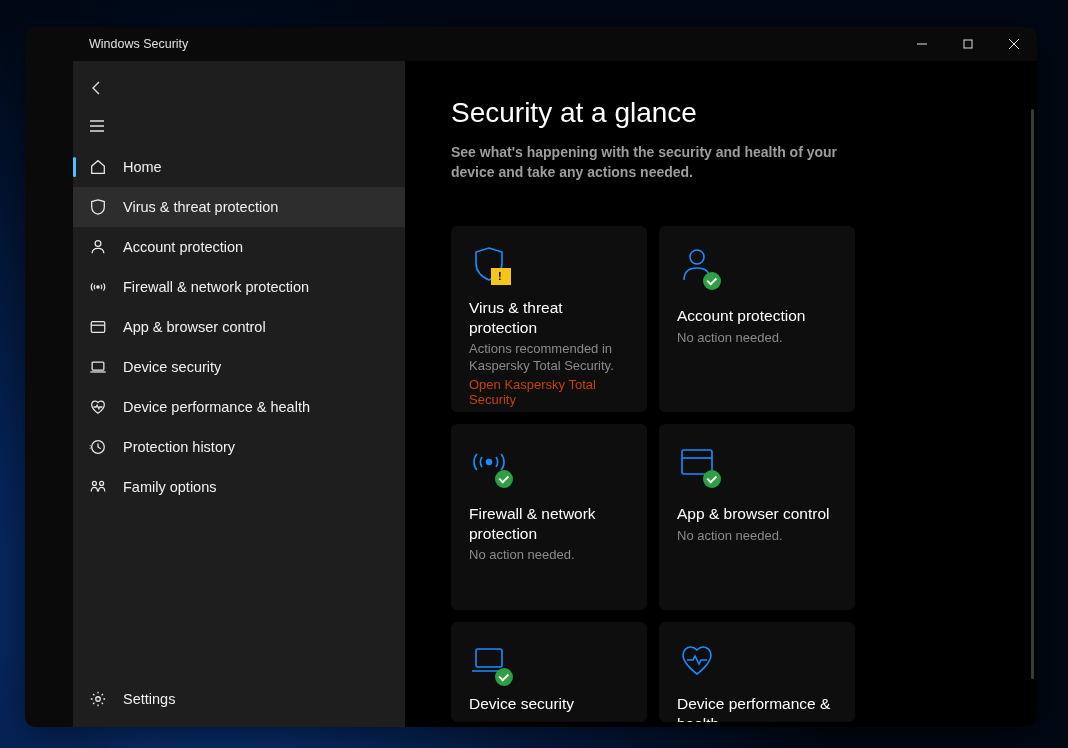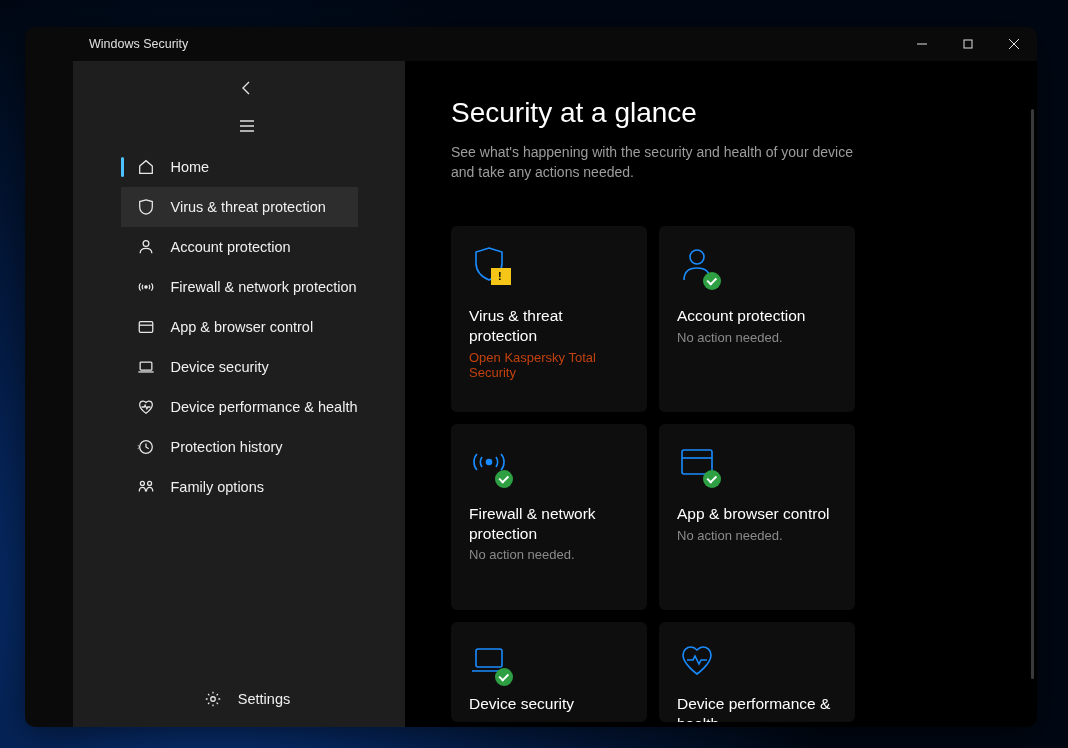--- a/index.html
+++ b/index.html
@@ -57,21 +57,20 @@
     flex: 1;
     display: flex;
     min-height: 0;
   }
   .sidecol {
     width: 332px;
     background: #1e1e1e;
     display: flex;
     flex-direction: column;
     flex-shrink: 0;
-    align-items: center;
   }
   .sideupper { padding-top: 8px; }
   .navbtn {
     height: 38px;
     display: flex;
     align-items: center;
     padding-left: 16px;
     color: #e0e0e0;
   }
   .navbtn svg { width: 16px; height: 16px; }
@@ -131,20 +130,21 @@
     font-weight: 400;
     font-size: 28px;
     margin-bottom: 14px;
   }
   .subtitle {
     color: #9d9d9d;
     font-size: 14px;
     line-height: 1.4;
     max-width: 420px;
     margin-bottom: 44px;
+    font-weight: bold;
   }
   .cards {
     display: flex;
     flex-wrap: wrap;
     gap: 12px;
   }
   .card {
     width: 196px;
     height: 186px;
     background: #0e0e0e;
@@ -384,20 +384,21 @@
       <div class="cards">
 
         <div class="card">
           <div class="cardicon">
             <svg viewBox="0 0 40 40">
                 <path d="M20 4 L33 8 V19 C33 28 27 33 20 36 C13 33 7 28 7 19 V8 Z"></path>
               </svg>
             <div class="badge warn"></div>
           </div>
           <div class="cardtitle">Virus &amp; threat protection</div>
+          <div class="cardmsg">Actions recommended in Kaspersky Total Security.</div>
           <div class="cardlink">Open Kaspersky Total Security</div>
         </div>
 
         <div class="card">
           <div class="cardicon">
             <svg viewBox="0 0 40 40">
                 <circle cx="20" cy="13" r="7"></circle>
                 <path d="M7 36 C7 27 13 24 20 24 C27 24 33 27 33 36"></path>
               </svg>
             <div class="badge ok"></div>

